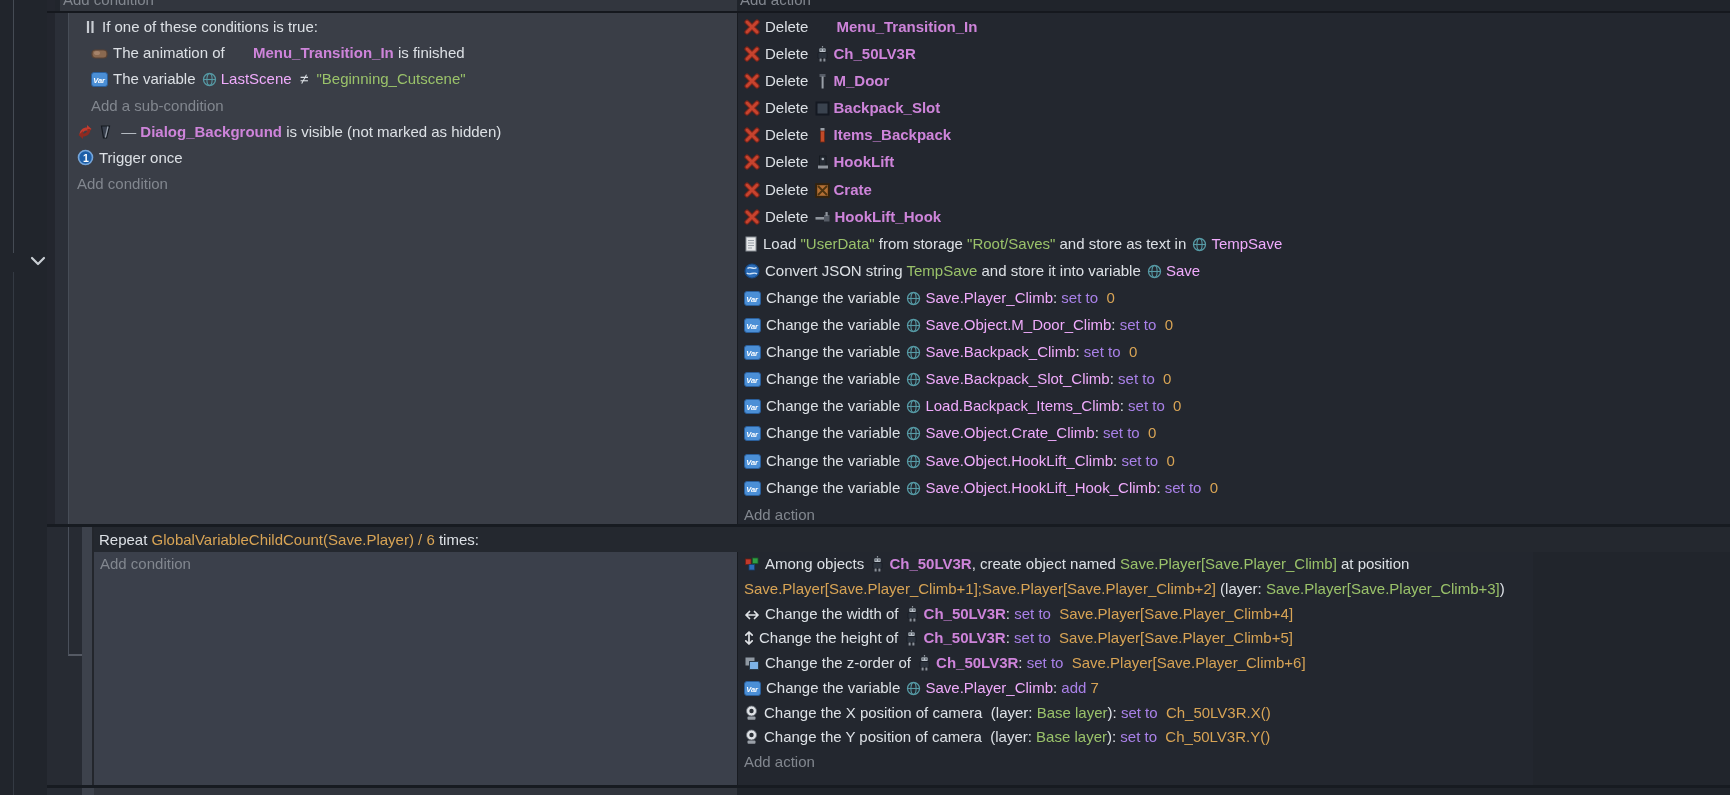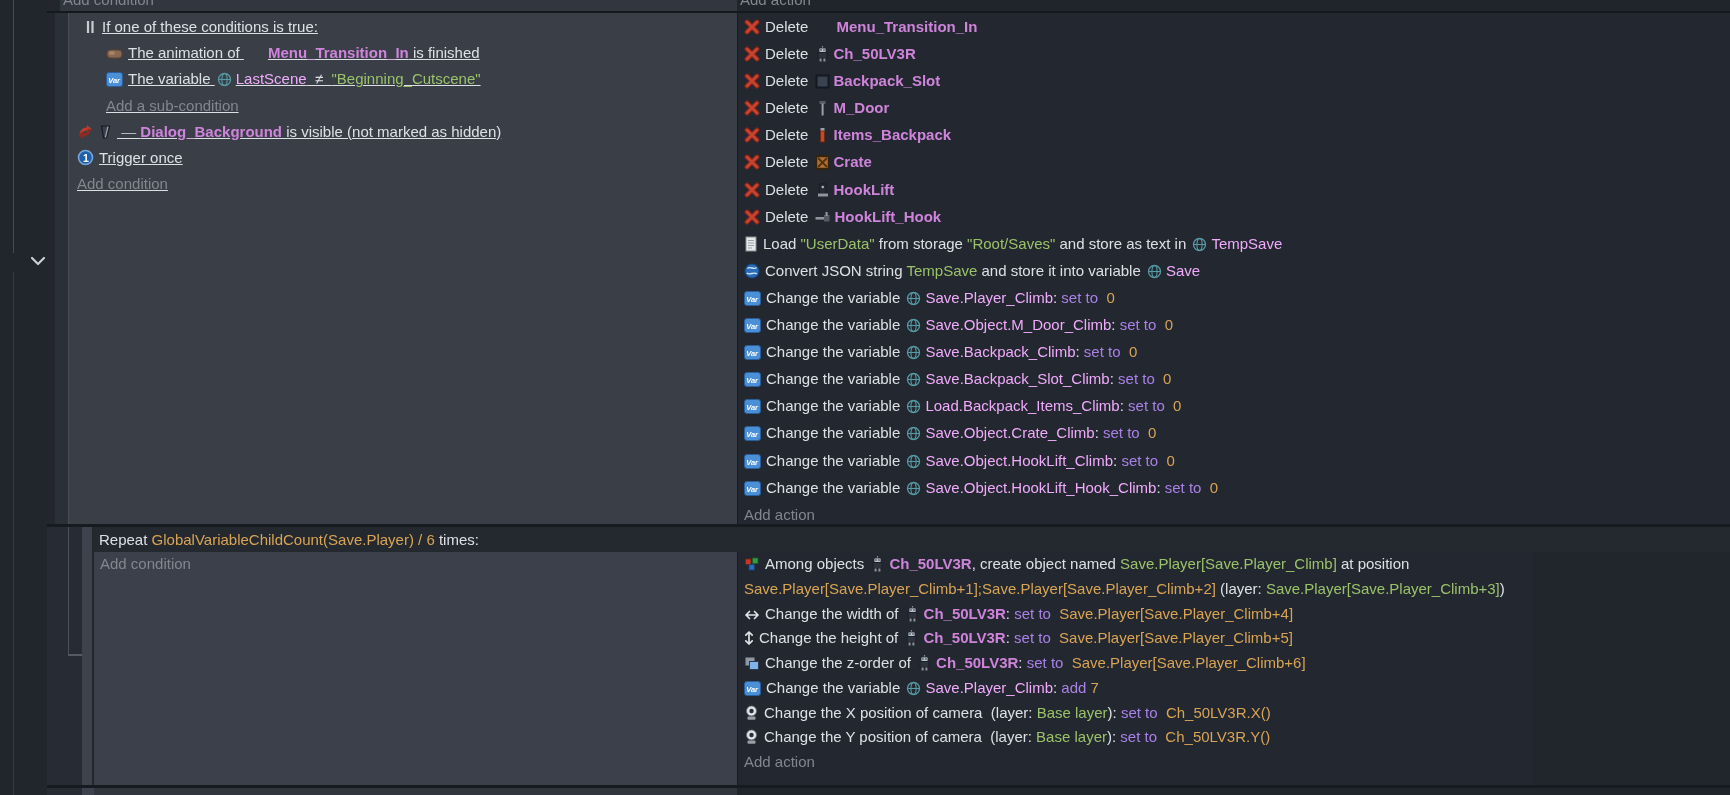--- a/index.html
+++ b/index.html
@@ -43,31 +43,31 @@
   .act2   { left:737px; top:552px; width:796px; height:233px; background:#23272f; overflow:hidden; border-left:1px solid #181b21; }
   .hb3    { left:47px; top:785px; width:1683px; height:3px; background:#171b21; }
 
   
   .bar3  { left:82px; top:788px; width:12px; height:7px; background:#3d424c; }
   .cond3 { left:94px; top:788px; width:643px; height:7px; background:#31353d; }
   .act3  { left:737px; top:788px; width:993px; height:7px; background:#20242b; }
 
   
   .row { display:block; white-space:pre-wrap; }
-  .cond1 .row { line-height:26.2px;text-decoration:underline; }
+  .cond1 .row { line-height:26.2px; }
   .cond1 .rows { padding-top:1px; }
   .act1 .row  { line-height:27.1px; }
   .act2 .row, .cond2 .row { line-height:24.75px; }
   .hdr2 .row { line-height:25px; padding-left:5px; }
   .act1 .row, .act2 .row { padding-left:6px; }
   .cond2 .row { padding-left:6px; }
   .row.i0 { padding-left:8px; }
   .row.i1 { padding-left:8px; }
   .row.i2 { padding-left:14px; }
-  .row.i3 { padding-left:37px; }
+  .row.i3 { padding-left:22px; }
 
   
   .t-w { color:#dce0e5; }
   .t-g { color:#82878f; }
   .t-p { color:#ce84da; font-weight:700; }
   .t-t { color:#f0abfc; }
   .t-s { color:#9ac26a; }
   .t-o { color:#d8a455; }
   .t-v { color:#a981e8; }
   .t-d { color:#b4bac1; }
@@ -149,52 +149,52 @@
               <rect x="4" y="2" width="7" height="4.5" rx="1" fill="#b9c1c9" stroke="#20262e" stroke-width="0.8"></rect>
               <rect x="3" y="6.5" width="9" height="6" rx="1" fill="#2c333d" stroke="#171c23" stroke-width="0.8"></rect>
               <rect x="4.6" y="12.5" width="2" height="3" fill="#8a9099"></rect>
               <rect x="8.4" y="12.5" width="2" height="3" fill="#8a9099"></rect>
               <circle cx="6" cy="4" r="0.8" fill="#2c333d"></circle>
               <circle cx="9" cy="4" r="0.8" fill="#2c333d"></circle>
             </svg></span><span class="t-p">Ch_50LV3R</span></div>
         <div class="row"><span class="ic ic-delete-icon"><svg width="16" height="16" viewBox="0 0 16 16">
               <path d="M3 3l10 10M13 3L3 13" stroke="#7a241a" stroke-width="5.2" stroke-linecap="round"></path>
               <path d="M3 3l10 10M13 3L3 13" stroke="#c7432e" stroke-width="3" stroke-linecap="round"></path>
-            </svg></span><span class="t-w">Delete </span><span class="ic ic-slot-icon inl"><svg width="15" height="15" viewBox="0 0 15 15">
-              <rect x="1.5" y="1.5" width="12" height="12" fill="#3a434f" stroke="#141922" stroke-width="2"></rect>
-            </svg></span><span class="t-p">Backpack_Slot</span></div>
-        <div class="row"><span class="ic ic-delete-icon"><svg width="16" height="16" viewBox="0 0 16 16">
-              <path d="M3 3l10 10M13 3L3 13" stroke="#7a241a" stroke-width="5.2" stroke-linecap="round"></path>
-              <path d="M3 3l10 10M13 3L3 13" stroke="#c7432e" stroke-width="3" stroke-linecap="round"></path>
             </svg></span><span class="t-w">Delete </span><span class="ic ic-door-icon inl"><svg width="15" height="16" viewBox="0 0 15 16">
               <rect x="4.5" y="1" width="6" height="3" fill="#565c66"></rect>
               <rect x="6.6" y="3.5" width="2" height="12" fill="#9aa0a8"></rect>
             </svg></span><span class="t-p">M_Door</span></div>
         <div class="row"><span class="ic ic-delete-icon"><svg width="16" height="16" viewBox="0 0 16 16">
               <path d="M3 3l10 10M13 3L3 13" stroke="#7a241a" stroke-width="5.2" stroke-linecap="round"></path>
               <path d="M3 3l10 10M13 3L3 13" stroke="#c7432e" stroke-width="3" stroke-linecap="round"></path>
+            </svg></span><span class="t-w">Delete </span><span class="ic ic-slot-icon inl"><svg width="15" height="15" viewBox="0 0 15 15">
+              <rect x="1.5" y="1.5" width="12" height="12" fill="#3a434f" stroke="#141922" stroke-width="2"></rect>
+            </svg></span><span class="t-p">Backpack_Slot</span></div>
+        <div class="row"><span class="ic ic-delete-icon"><svg width="16" height="16" viewBox="0 0 16 16">
+              <path d="M3 3l10 10M13 3L3 13" stroke="#7a241a" stroke-width="5.2" stroke-linecap="round"></path>
+              <path d="M3 3l10 10M13 3L3 13" stroke="#c7432e" stroke-width="3" stroke-linecap="round"></path>
             </svg></span><span class="t-w">Delete </span><span class="ic ic-backpack-icon inl"><svg width="15" height="16" viewBox="0 0 15 16">
               <rect x="5.5" y="1" width="4" height="3.5" fill="#9aa0a8"></rect>
               <rect x="5.5" y="4" width="4" height="11" fill="#c14a28" stroke="#6e2713" stroke-width="0.8"></rect>
             </svg></span><span class="t-p">Items_Backpack</span></div>
-        <div class="row"><span class="ic ic-delete-icon"><svg width="16" height="16" viewBox="0 0 16 16">
-              <path d="M3 3l10 10M13 3L3 13" stroke="#7a241a" stroke-width="5.2" stroke-linecap="round"></path>
-              <path d="M3 3l10 10M13 3L3 13" stroke="#c7432e" stroke-width="3" stroke-linecap="round"></path>
-            </svg></span><span class="t-w">Delete </span><span class="ic ic-crate-icon inl"><svg width="15" height="15" viewBox="0 0 15 15">
-              <rect x="1.2" y="1.2" width="12.6" height="12.6" fill="#b26f35" stroke="#35230d" stroke-width="2"></rect>
-              <path d="M3 3l9 9M12 3l-9 9" stroke="#4d330f" stroke-width="1.8"></path>
-            </svg></span><span class="t-p">Crate</span></div>
         <div class="row"><span class="ic ic-delete-icon"><svg width="16" height="16" viewBox="0 0 16 16">
               <path d="M3 3l10 10M13 3L3 13" stroke="#7a241a" stroke-width="5.2" stroke-linecap="round"></path>
               <path d="M3 3l10 10M13 3L3 13" stroke="#c7432e" stroke-width="3" stroke-linecap="round"></path>
             </svg></span><span class="t-w">Delete </span><span class="ic ic-hooklift-icon inl"><svg width="15" height="16" viewBox="0 0 15 16">
               <rect x="4.5" y="2" width="6.5" height="9.5" fill="#262c35" stroke="#151a20" stroke-width="0.8"></rect>
               <rect x="3" y="11.5" width="10" height="3" fill="#8f959d"></rect>
               <circle cx="7.8" cy="5" r="1.3" fill="#aab2ba"></circle>
             </svg></span><span class="t-p">HookLift</span></div>
+        <div class="row"><span class="ic ic-delete-icon"><svg width="16" height="16" viewBox="0 0 16 16">
+              <path d="M3 3l10 10M13 3L3 13" stroke="#7a241a" stroke-width="5.2" stroke-linecap="round"></path>
+              <path d="M3 3l10 10M13 3L3 13" stroke="#c7432e" stroke-width="3" stroke-linecap="round"></path>
+            </svg></span><span class="t-w">Delete </span><span class="ic ic-crate-icon inl"><svg width="15" height="15" viewBox="0 0 15 15">
+              <rect x="1.2" y="1.2" width="12.6" height="12.6" fill="#b26f35" stroke="#35230d" stroke-width="2"></rect>
+              <path d="M3 3l9 9M12 3l-9 9" stroke="#4d330f" stroke-width="1.8"></path>
+            </svg></span><span class="t-p">Crate</span></div>
         <div class="row"><span class="ic ic-delete-icon"><svg width="16" height="16" viewBox="0 0 16 16">
               <path d="M3 3l10 10M13 3L3 13" stroke="#7a241a" stroke-width="5.2" stroke-linecap="round"></path>
               <path d="M3 3l10 10M13 3L3 13" stroke="#c7432e" stroke-width="3" stroke-linecap="round"></path>
             </svg></span><span class="t-w">Delete </span><span class="ic ic-hook-icon inl"><svg width="16" height="14" viewBox="0 0 16 14">
               <rect x="0.5" y="6" width="8.5" height="2.6" fill="#8f959d"></rect>
               <rect x="9" y="4" width="5.5" height="6.5" fill="#565c66"></rect>
               <rect x="10.5" y="1" width="2.2" height="4" fill="#8f959d"></rect>
             </svg></span><span class="t-p">HookLift_Hook</span></div>
         <div class="row"><span class="ic ic-storage-icon"><svg width="14" height="16" viewBox="0 0 14 16">
               <rect x="2" y="1" width="10" height="14" fill="#e6e8ea" stroke="#8a8f96"></rect>

